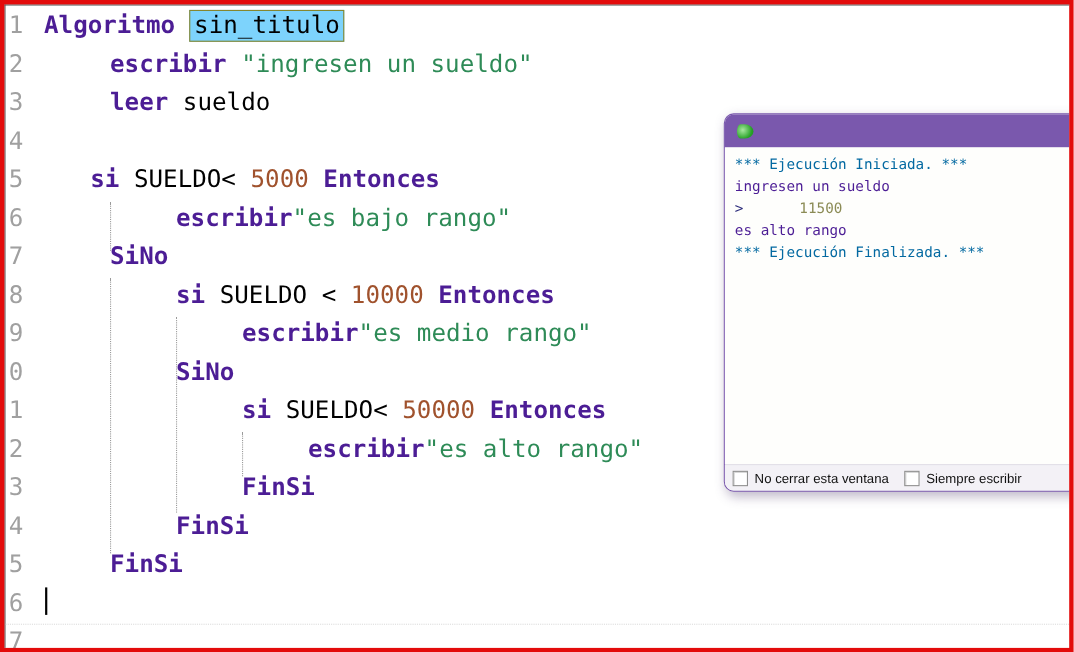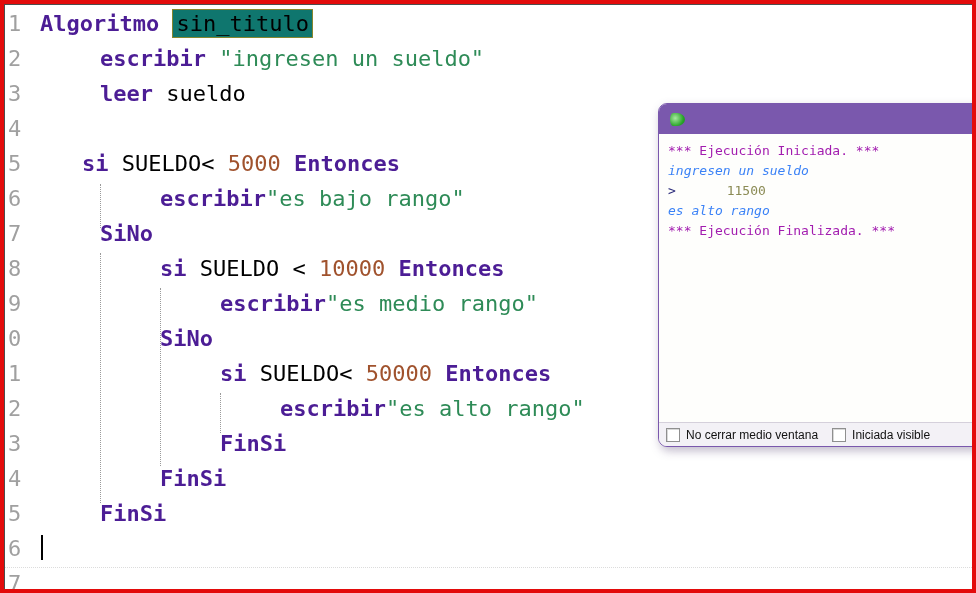--- a/index.html
+++ b/index.html
@@ -12,21 +12,21 @@
 
   .code-area{position:absolute;inset:0;padding-top:1px;}
   .row{height:35px;position:relative;font-family:"DejaVu Sans Mono",monospace;font-size:22px;
        line-height:35px;white-space:pre;}
   .ln{position:absolute;left:3px;color:#a0a0a0;}
   .code{display:block;}
   .tk-kw{color:#4c1d95;font-weight:bold;}
   .tk-pl{color:#000000;}
   .tk-str{color:#2e8b57;}
   .tk-num{color:#a0522d;}
-  .namebox{border:1px solid #86862e;background:#0f766e;padding:1px 3px;color:#000;}
+  .namebox{border:1px solid #86862e;background:#7dd3fc;padding:1px 3px;color:#000;}
   .sel{background:#d7d7d7;box-shadow:2px 0 0 #d7d7d7,-2px 0 0 #d7d7d7;}
   .caret{display:inline-block;width:2px;height:25px;background:#000;vertical-align:-4px;margin-left:1px;}
 
   .guide{position:absolute;width:0;border-left:1px dotted #9a9a9a;}
   #g1{left:95px;top:179px;height:44px;}
   #g2{left:95px;top:248px;height:250px;}
   #g3{left:155px;top:283px;height:178px;}
   #g4{left:215px;top:388px;height:40px;}
   .endline{position:absolute;left:0;top:562px;width:100%;border-top:1px dotted #dcdcdc;}
 
@@ -34,22 +34,22 @@
        background:#fdfdfc;border:1px solid #7a58ad;border-radius:9px 0 0 9px;
        box-shadow:2px 4px 10px rgba(80,60,110,.35);z-index:10;display:flex;flex-direction:column;}
   .win-title{height:30px;flex:none;background:#7a58ad;border-radius:8px 0 0 0;display:flex;
              align-items:center;gap:8px;padding-left:11px;color:#fff;
              font:12px "Liberation Sans",sans-serif;}
   .win-icon{width:15px;height:13px;flex:none;
             background:radial-gradient(circle at 35% 40%, #a8e8a0, #27a327 65%, #1d8a1d);
             border-radius:3px 8px 8px 3px / 50%;}
   .win-body{flex:1;padding:7px 9px;font-family:"DejaVu Sans Mono",monospace;font-size:13px;
             line-height:20px;background:#fefefc;overflow:hidden;white-space:pre;}
-  .c-sys{color:#a21caf;}
-  .c-out{color:#3b82f6;font-style:italic;}
+  .c-sys{color:#0369a1;}
+  .c-out{color:#4c1d95;}
   .c-in{color:#8b8b55;margin-left:43px;}
   .c-prompt{color:#2a2a7a;}
   .win-foot{height:23px;flex:none;background:#f3f1f6;border-top:1px solid #d5d0db;
             border-radius:0 0 0 8px;display:flex;align-items:center;
             font:12px "Liberation Sans",sans-serif;color:#111;padding-left:7px;}
   .cb{width:12px;height:12px;background:#fff;border:1px solid #8f8f8f;flex:none;
       box-shadow:inset 1px 1px 0 #d8d8d8;margin-right:6px;}
   .cb2{margin-left:14px;}
 </style>
 </head>
@@ -82,20 +82,20 @@
   <div class="guide" id="g4"></div>
   <div class="endline"></div>
 
   <div class="win">
     <div class="win-title">
       <span class="win-icon"></span>
     </div>
     <div class="win-body"><div class="cline"><span class="c-sys">*** Ejecución Iniciada. ***</span></div><div class="cline"><span class="c-out">ingresen un sueldo</span></div><div class="cline"><span class="c-prompt">&gt; </span><span class="c-in">11500</span></div><div class="cline"><span class="c-out">es alto rango</span></div><div class="cline"><span class="c-sys">*** Ejecución Finalizada. ***</span></div></div>
     <div class="win-foot">
       <span class="cb"></span>
-      <span>No cerrar medio ventana</span>
+      <span>No cerrar esta ventana</span>
       <span class="cb cb2"></span>
-      <span>Iniciada visible</span>
+      <span>Siempre escribir</span>
     </div>
   </div>
 </div>
 
 <div class="frame"></div>
 
 </body></html>

